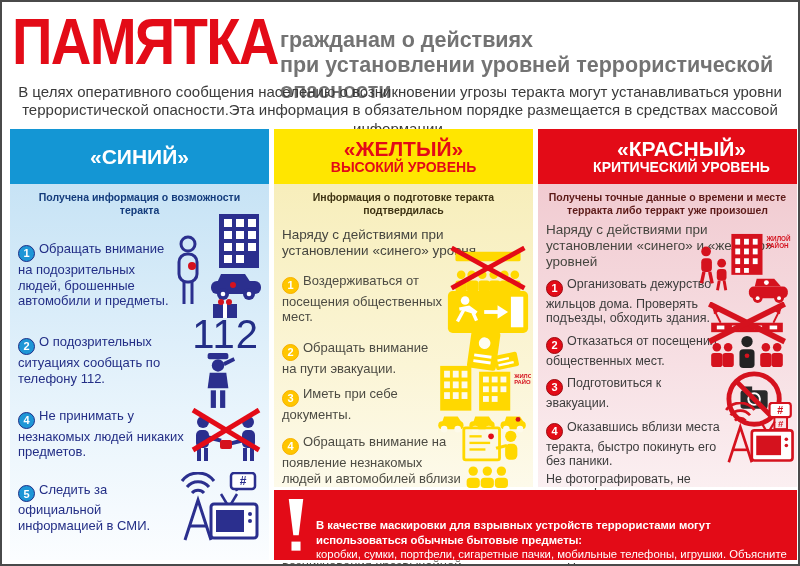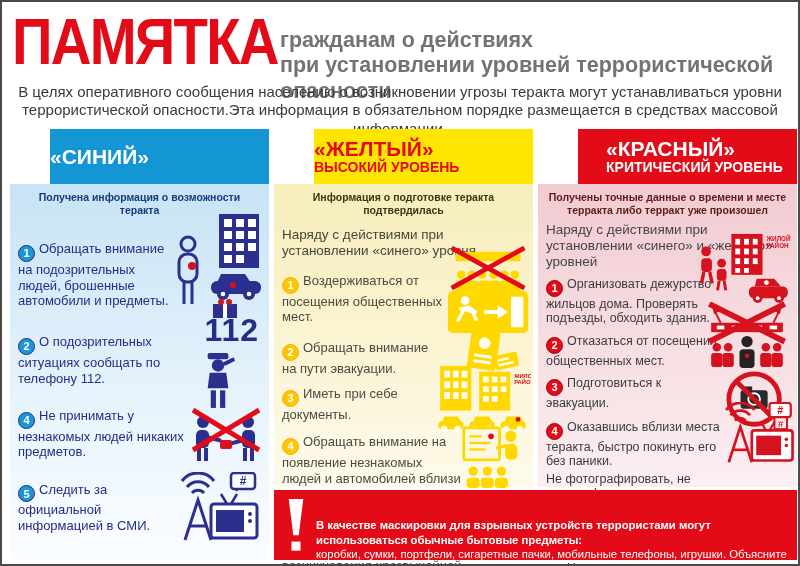--- a/index.html
+++ b/index.html
@@ -6,21 +6,21 @@
   .page{position:relative;width:800px;height:566px;background:#fff;border:2px solid #4a4a4a;
         box-sizing:border-box;font-family:"Liberation Sans",sans-serif;overflow:hidden;}
   
   .main-title{position:absolute;left:10px;top:10px;font-size:64px;font-weight:bold;color:#e30b17;
               letter-spacing:-2px;line-height:.95;transform:scaleX(.88);transform-origin:left top;white-space:nowrap;}
   .title-side{position:absolute;left:278px;top:26px;font-size:21.5px;font-weight:bold;color:#737373;line-height:1.18;}
   .intro{position:absolute;left:8px;right:8px;top:81px;text-align:center;font-size:15px;color:#3a3a3a;line-height:1.22;}
   
   .col{position:absolute;top:127px;width:259px;}
   .col-blue{left:8px;}  .col-yellow{left:272px;}  .col-red{left:536px;}
-  .band{height:55px;display:flex;flex-direction:column;justify-content:center;font-weight:bold;margin-left:40px;}
+  .band{height:55px;display:flex;flex-direction:column;justify-content:center;text-align:center;font-weight:bold;}
   .band .nm{font-size:21px;line-height:1.12;}
   .band .lv{font-size:14px;line-height:1.12;}
   .col-blue  .band{background:#1496d4;color:#ffffff;}
   .col-yellow .band{background:#ffe600;color:#e30b17;}
   .col-red   .band{background:#e30b17;color:#ffffff;padding-left:28px;}
   .cbody{position:relative;padding:0 8px;box-sizing:border-box;}
   .col-blue  .cbody{height:376px;background:linear-gradient(180deg,#c7e3f5 0%,#e8f4fc 60%,#fbfdff 100%);}
   .col-yellow .cbody{height:303px;background:linear-gradient(180deg,#f7eebb 0%,#fbf5d6 60%,#fdfaea 100%);}
   .col-red   .cbody{height:303px;background:linear-gradient(180deg,#f1cbd1 0%,#f7e0e4 60%,#fbeff1 100%);}
   .subtitle{text-align:center;font-weight:bold;font-size:10.5px;padding-top:7px;line-height:1.25;}
@@ -32,21 +32,21 @@
   .col-blue  .item{color:#232e86;}
   .col-yellow .item{color:#4c4b43;}
   .col-red   .item{color:#3c3c3c;margin-top:8px;font-size:12.5px;line-height:1.14;}
   .badge{display:inline-flex;width:17px;height:17px;border-radius:50%;color:#fff;font-weight:bold;
          font-size:11px;align-items:center;justify-content:center;vertical-align:-4px;margin-right:4px;box-sizing:border-box;}
   .col-blue  .badge{background:#1e96d6;border:1.5px solid #1d2f88;}
   .col-yellow .badge{background:#ffc600;border:1.5px solid #f7b000;}
   .col-red   .badge{background:#e30b17;border:1.5px solid #9c0a10;}
   .note{font-size:12.5px;line-height:1.14;color:#3c3c3c;margin-top:3px;}
   .ic{position:absolute;}
-  .phone-112{font-size:32px;font-weight:bold;color:#232e86;letter-spacing:1px;}
+  .phone-112{font-size:40px;font-weight:normal;color:#232e86;letter-spacing:1px;}
   
   .warning{position:absolute;left:272px;top:488px;width:523px;height:70px;background:#e30b17;color:#fff;
            display:flex;align-items:flex-start;padding:7px 10px 6px 12px;box-sizing:border-box;}
   .warning .ex{flex:0 0 30px;padding-top:2px;}
   .warning .wt{font-size:11.3px;line-height:1.3;}
   .warning .wt b{display:block;margin-top:21px;}
 </style>
 </head>
 <body>
 

